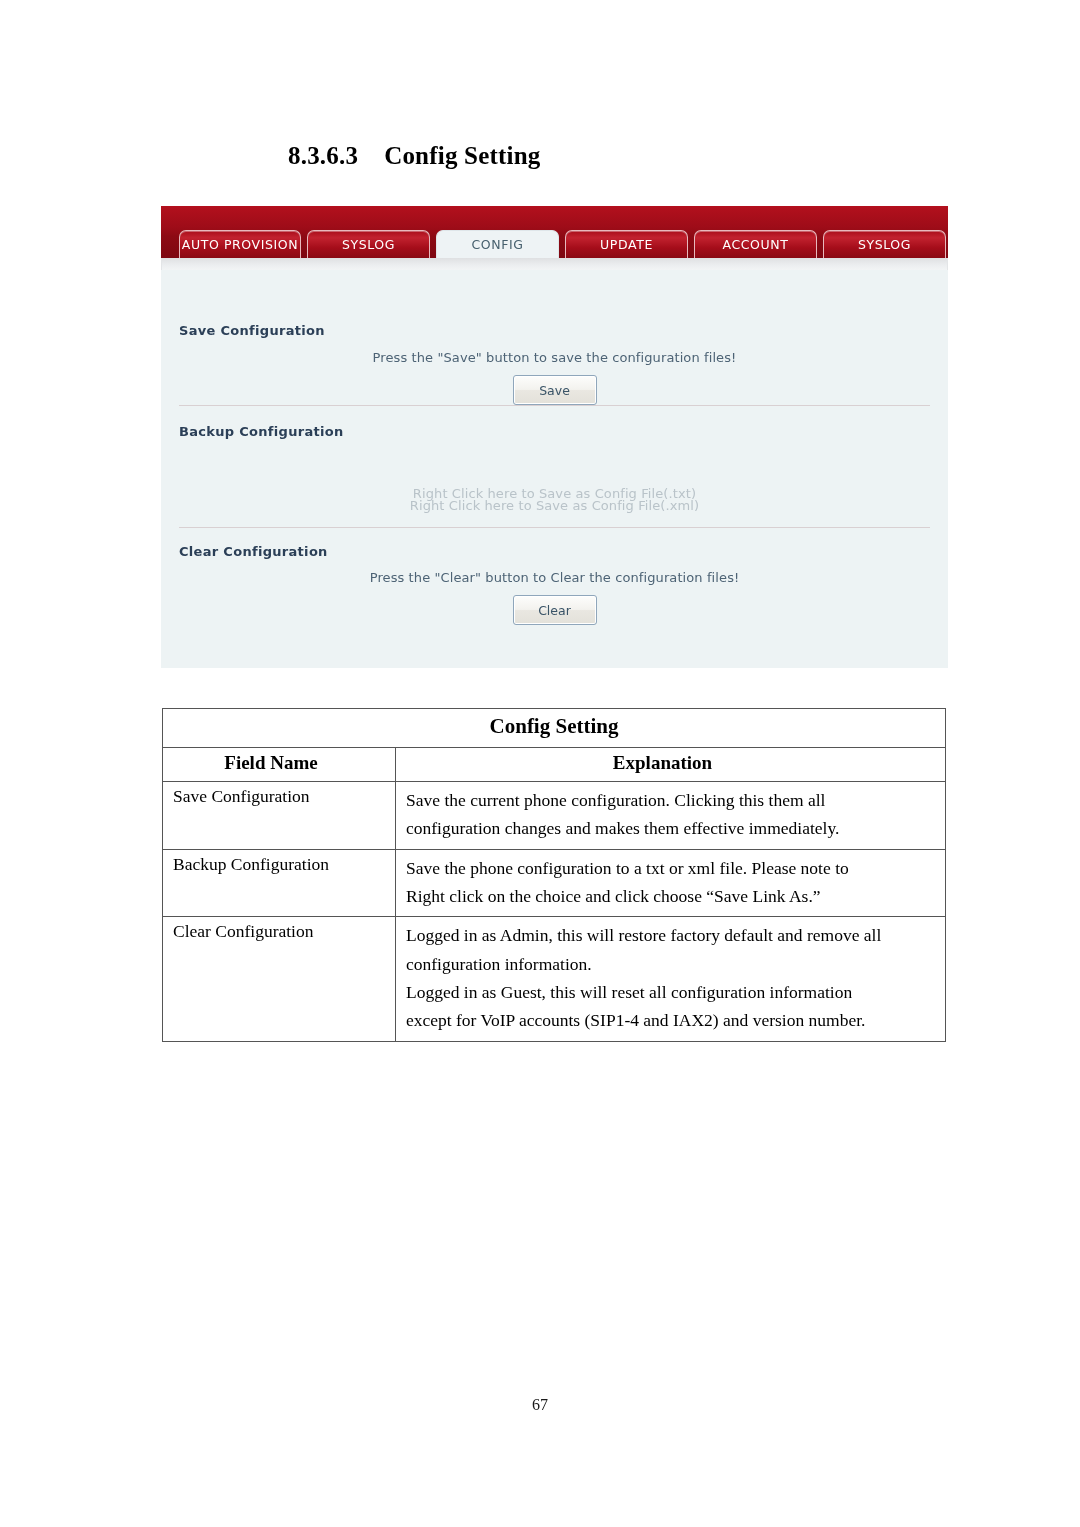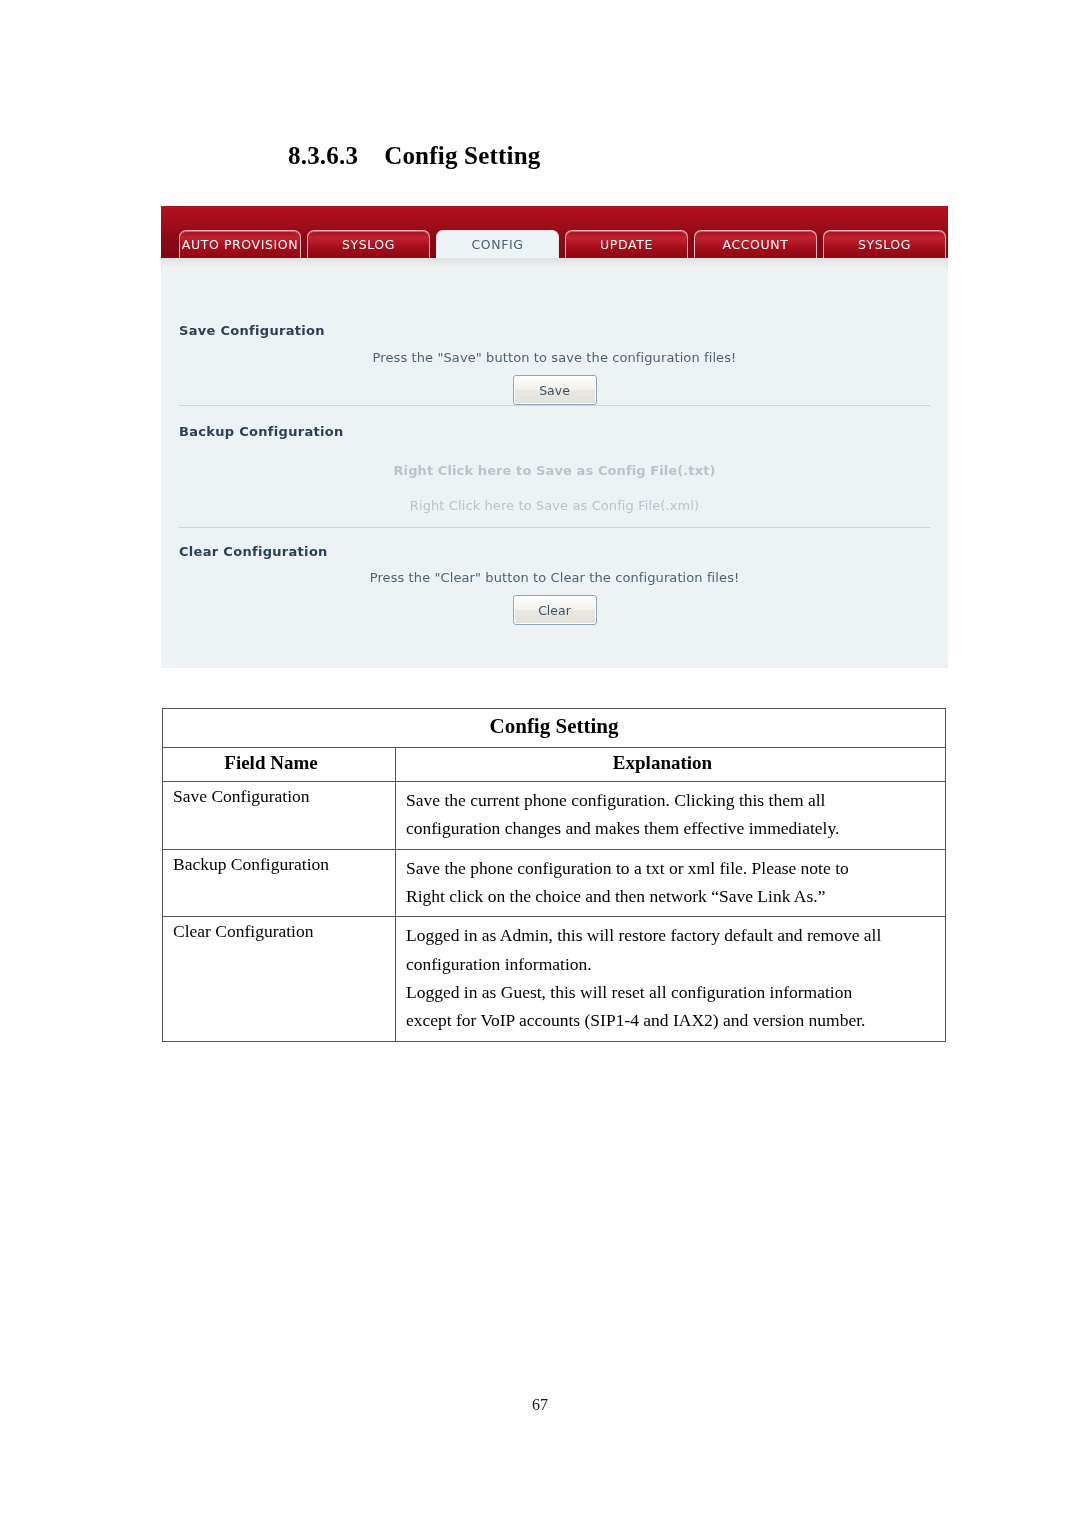--- a/index.html
+++ b/index.html
@@ -134,21 +134,21 @@
     margin: 0;
   }
 
   
   .pos-save-label   { position:absolute; left:18px; top:53px; }
   .pos-save-text    { position:absolute; left:18px; right:18px; top:80px; }
   .pos-save-btn     { position:absolute; left:18px; right:18px; top:99px; }
   .pos-div1         { position:absolute; left:18px; right:18px; top:135px; }
   .pos-backup-label { position:absolute; left:18px; top:154px; }
   .pos-backup-text  { position:absolute; left:18px; right:18px; top:181px; }
-  .pos-backup-l1    { position:absolute; left:18px; right:18px; top:193px;font-weight:bold; }
+  .pos-backup-l1    { position:absolute; left:18px; right:18px; top:216px; }
   .pos-backup-l2    { position:absolute; left:18px; right:18px; top:228px; }
   .pos-div2         { position:absolute; left:18px; right:18px; top:257px; }
   .pos-clear-label  { position:absolute; left:18px; top:274px; }
   .pos-clear-text   { position:absolute; left:18px; right:18px; top:300px; }
   .pos-clear-btn    { position:absolute; left:18px; right:18px; top:319px; }
 
   
   .exp-table {
     position: absolute;
     left: 162px;
@@ -267,21 +267,21 @@
       <td>
         <p>Save the current phone configuration. Clicking this them all</p>
         <p>configuration changes and makes them effective immediately.</p>
       </td>
     </tr>
 
     <tr>
       <td class="col-field">Backup Configuration</td>
       <td>
         <p>Save the phone configuration to a txt or xml file.    Please note to</p>
-        <p>Right click on the choice and then network “Save Link As.”</p>
+        <p>Right click on the choice and click choose “Save Link As.”</p>
       </td>
     </tr>
 
     <tr>
       <td class="col-field">Clear Configuration</td>
       <td>
         <p>Logged in as Admin, this will restore factory default and remove all</p>
         <p>configuration information.</p>
         <p>Logged in as Guest, this will reset all configuration information</p>
         <p>except for VoIP accounts (SIP1-4 and IAX2) and version number.</p>

